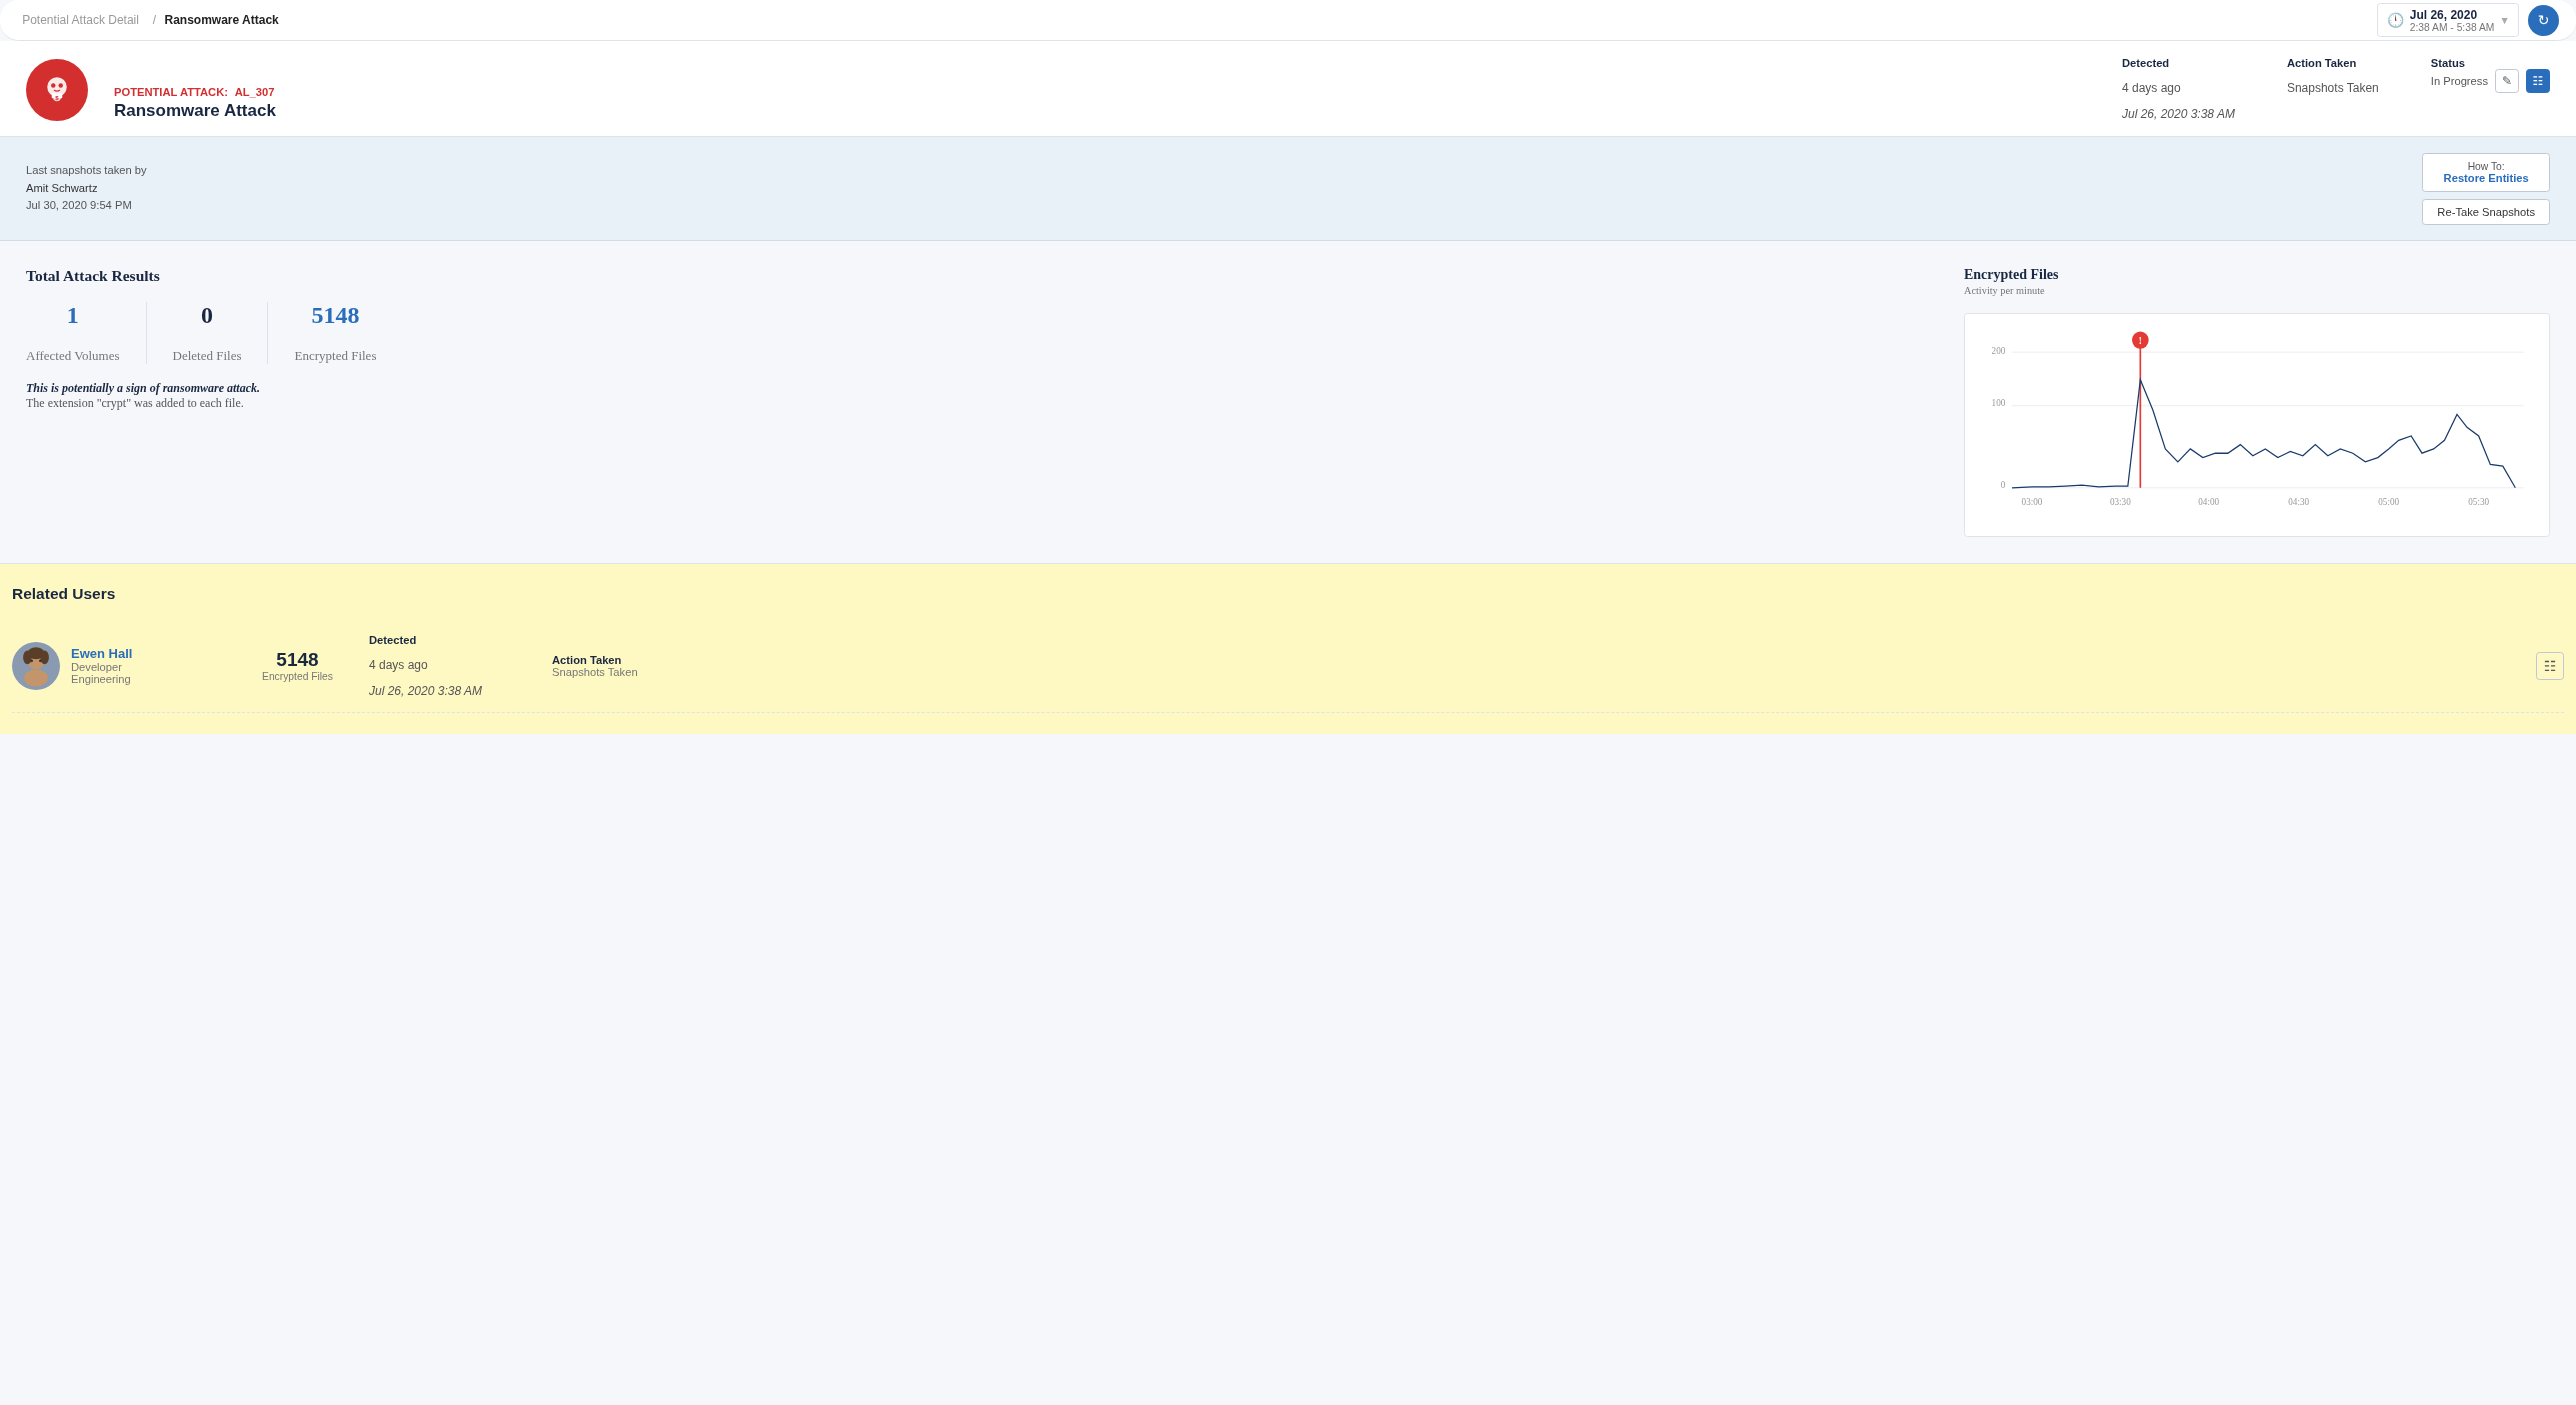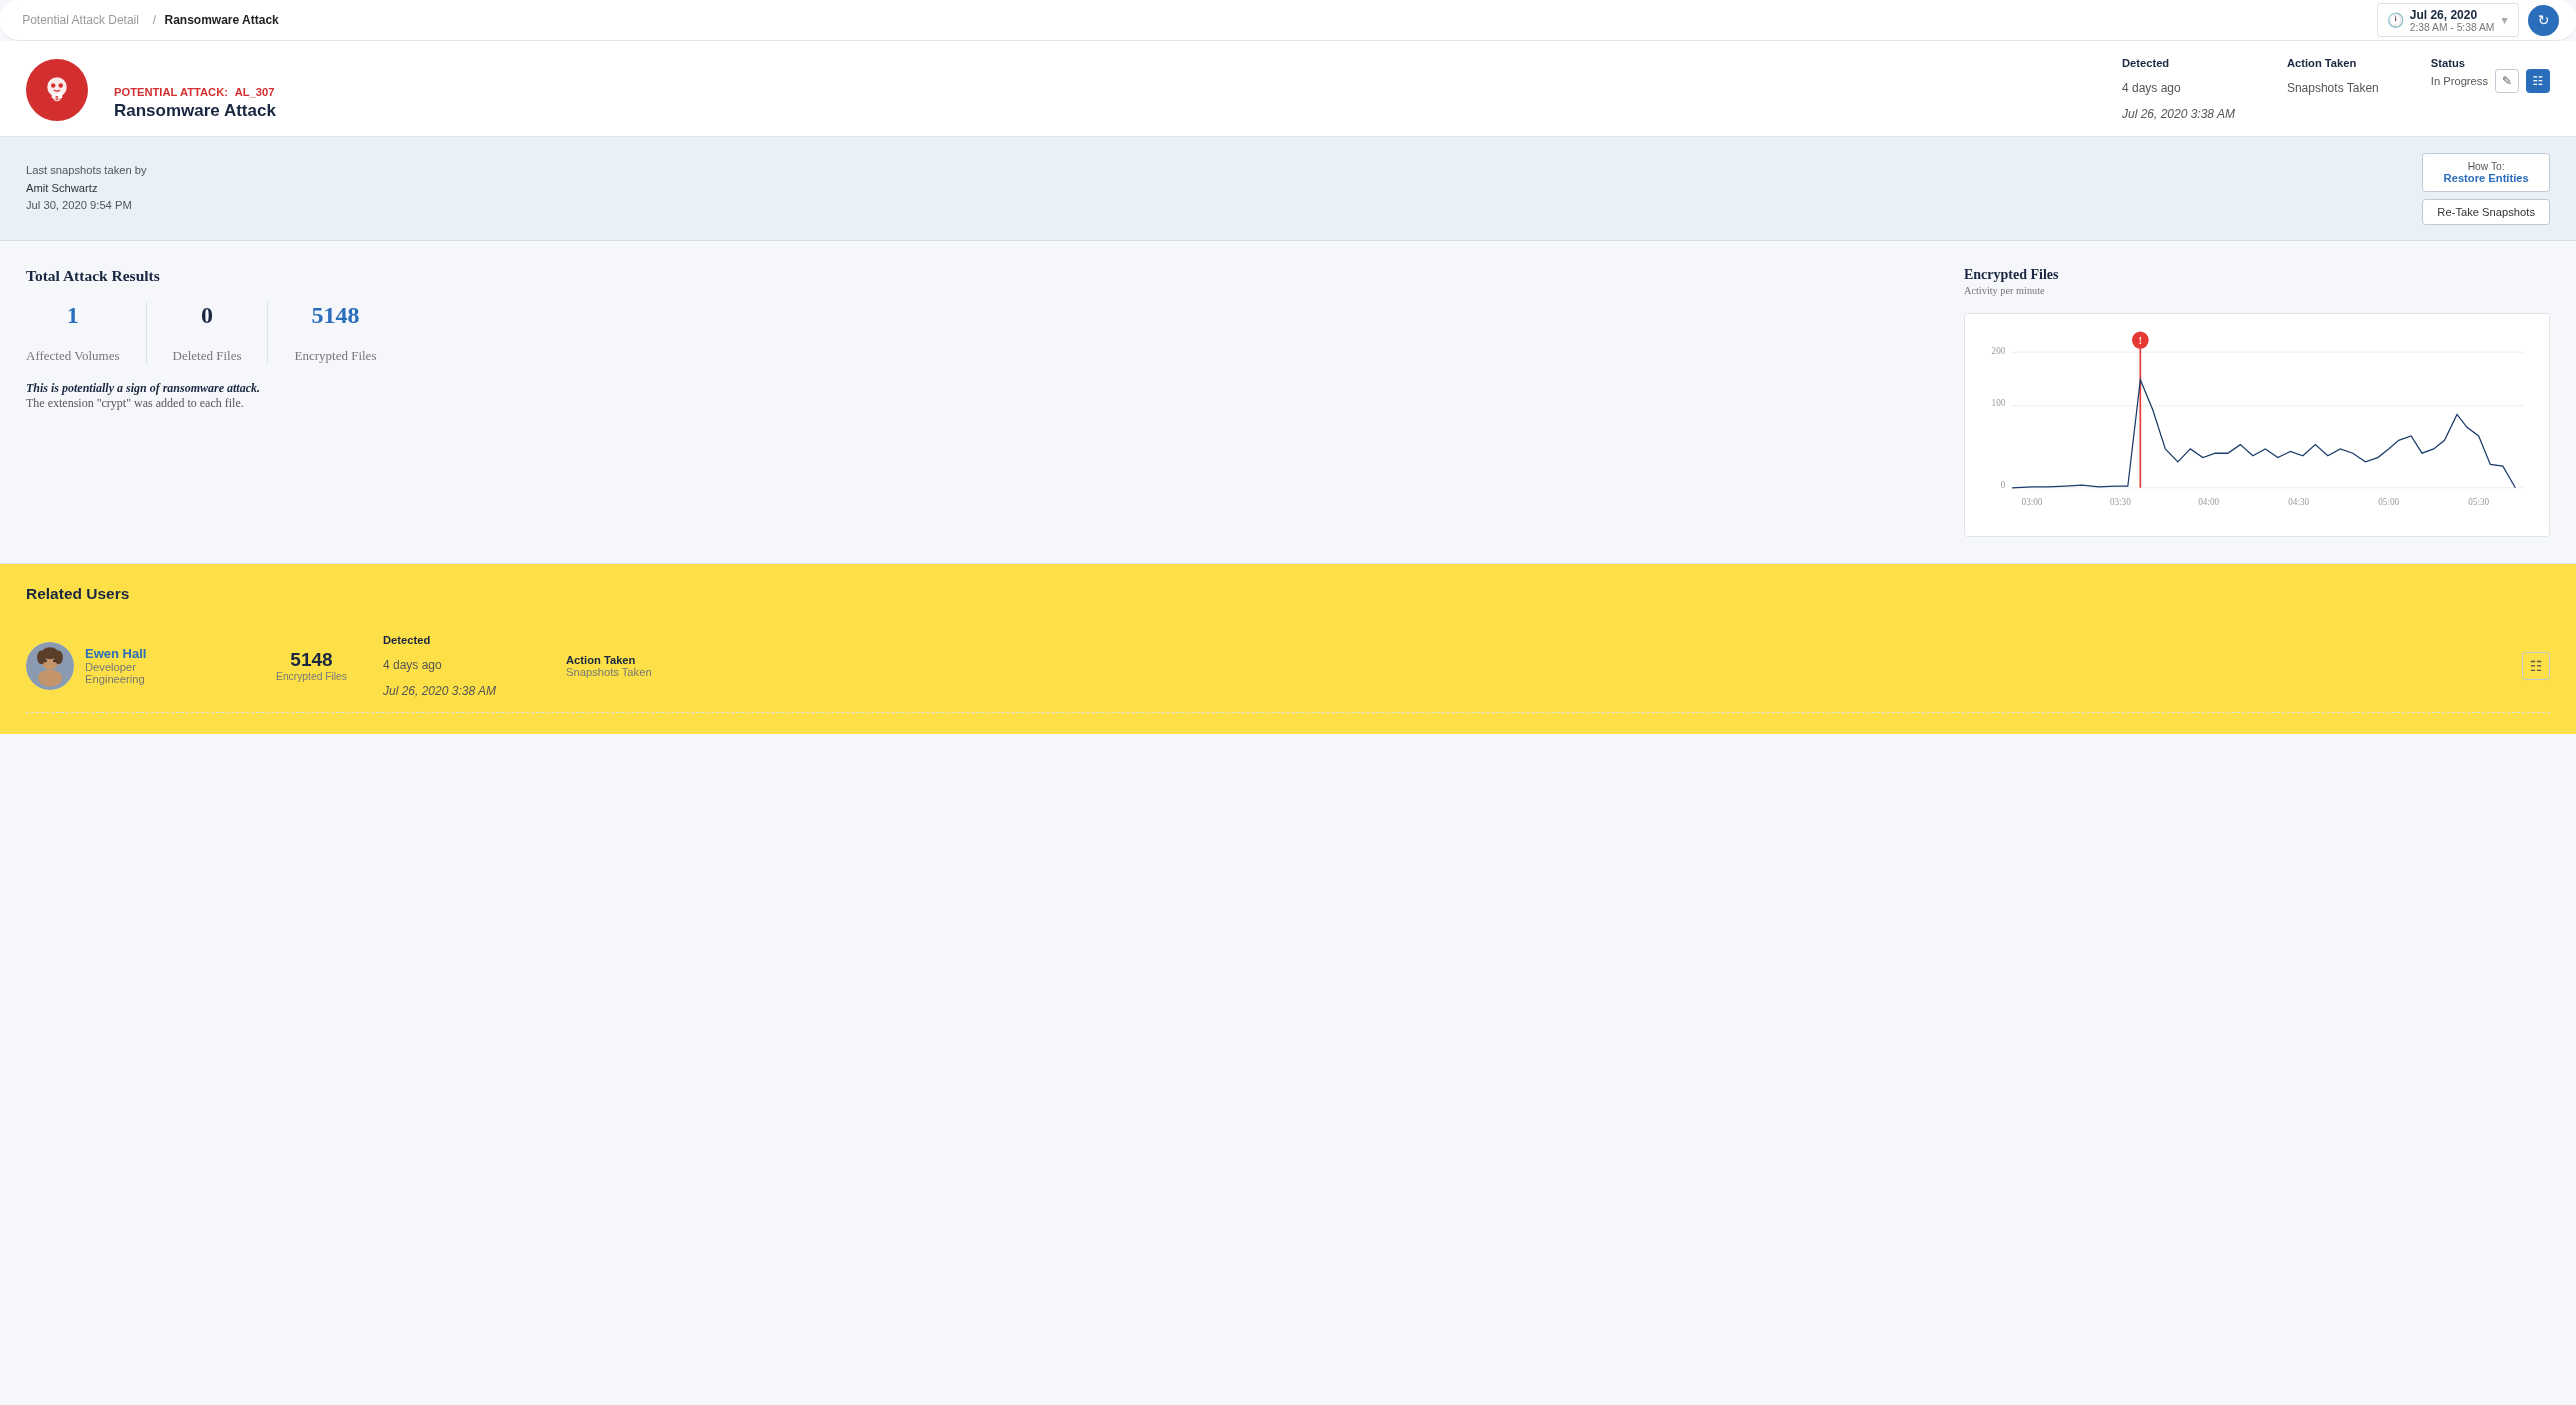--- a/index.html
+++ b/index.html
@@ -92,21 +92,21 @@
     .summary-italic { font-style: italic; font-weight: 700; color: #1a2741; font-size: 12px; margin-bottom: 0; }
     .summary-ext { font-size: 12px; color: #555; }
 
     
     .right-panel { width: 586px; }
     .chart-title { font-size: 14px; font-weight: 700; color: #1a2741; }
     .chart-subtitle { font-size: 10.3px; color: #777; margin-bottom: 17px; margin-top: 1.7px; }
     .chart-area { position: relative; background: #fff; border: 0.9px solid #e0e4ea; border-radius: 3.4px; padding: 14px 17px; }
 
     
-    .related-section { background: #fde047; border-top: 1.7px solid #e0e4ea; padding: 21px 26px; }
+    .related-section { background: #fef9c3; border-top: 1.7px solid #e0e4ea; padding: 21px 12px; }
     .related-title { font-size: 15.5px; font-weight: 700; color: #1a2741; margin-bottom: 17px; }
     .user-row {
       display: flex; align-items: center; gap: 11px;
       padding: 14px 0; border-bottom: 0.9px dashed #dde2ea;
     }
     .user-avatar { width: 48px; height: 48px; border-radius: 50%; overflow: hidden; background: #c0c8d4; flex-shrink: 0; }
     .user-info { flex: 0 0 155px; }
     .user-name { color: #2a6ebb; font-weight: 600; font-size: 13px; }
     .user-role { color: #777; font-size: 11.2px; }
     .user-stat { flex: 0 0 121px; text-align: center; }

